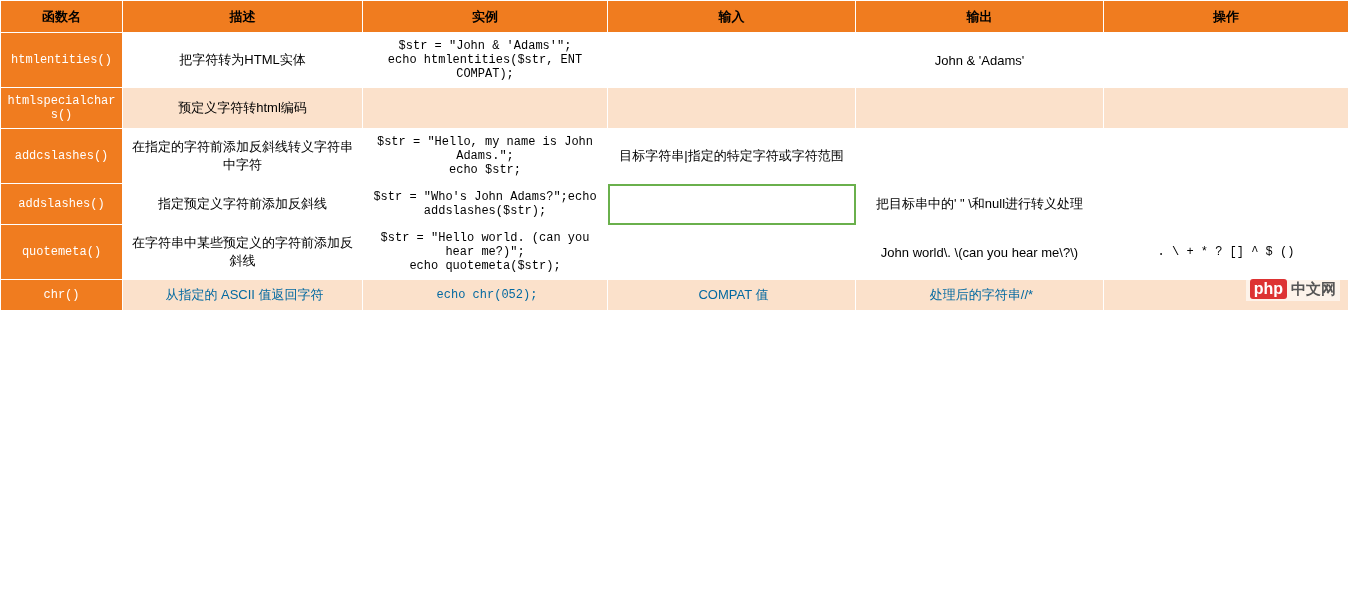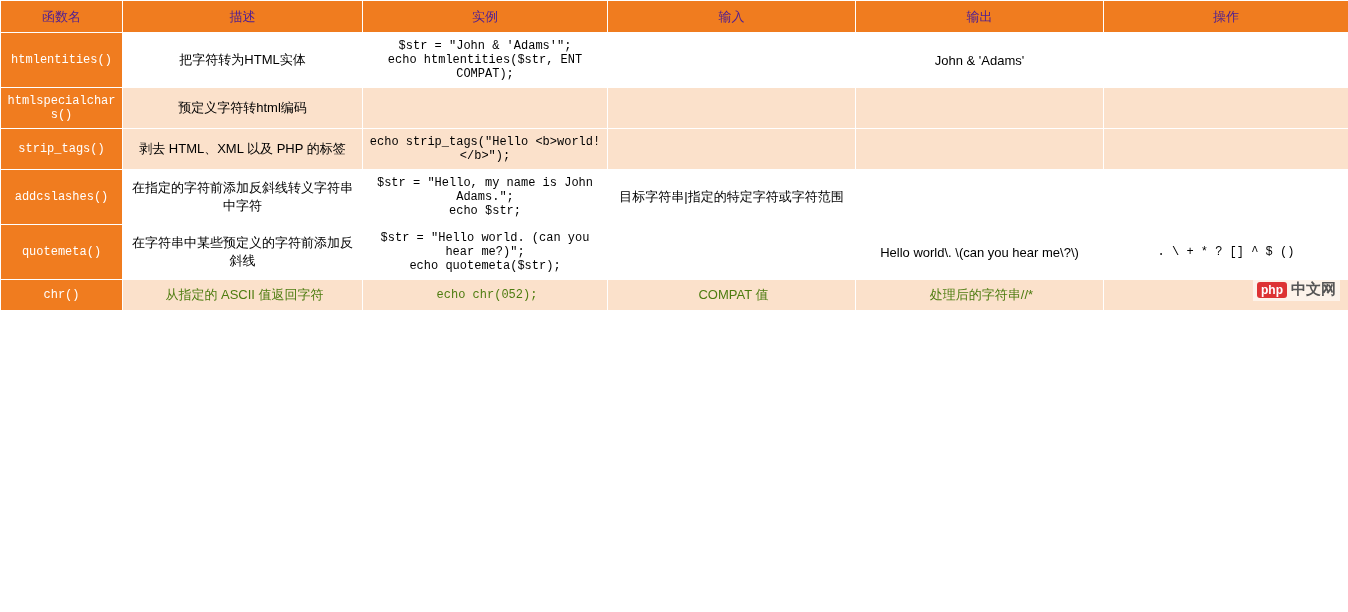--- a/index.html
+++ b/index.html
@@ -21,22 +21,22 @@
     }
     th, td {
       border: 1px solid #fff;
       text-align: center;
       vertical-align: middle;
       padding: 6px 4px;
       word-wrap: break-word;
     }
     th {
       background: #f07c1f;
-      color: #4c1d95;
-      font-weight: normal;
+      color: #000000;
+      font-weight: bold;
       height: 32px;
     }
     td.fn-name {
       background: #f07c1f;
       color: #fff;
       font-family: "Courier New", monospace;
       font-size: 12px;
     }
     td.code {
       font-family: "Courier New", monospace;
@@ -47,21 +47,21 @@
     }
     tr.row-b td:not(.fn-name) {
       background: #fbe1cb;
       text-align: center;
     }
     td.highlighted {
       outline: 2px solid #6ab04c;
       outline-offset: -2px;
     }
     td.link-blue {
-      color: #4d7c0f;
+      color: #0369a1;
       padding-left: 8px;
     }
     .cols .c0 { width: 122px; }
     .cols .c1 { width: 240px; }
     .cols .c2 { width: 245px; }
     .cols .c3 { width: 248px; }
     .cols .c4 { width: 248px; }
     .cols .c5 { width: 245px; }
     .watermark {
       position: absolute;
@@ -74,21 +74,21 @@
       color: #555;
       font-size: 15px;
       background: rgba(255,255,255,0.6);
       padding: 2px 4px;
     }
     .watermark .badge {
       background: #d33;
       color: #fff;
       border-radius: 3px;
       padding: 1px 4px;
-      font-size: 12px;
+      font-size: 16px;
     }
   </style>
 </head>
 <body>
 
 <table>
   <colgroup class="cols">
     <col class="c0">
       <col class="c1">
       <col class="c2">
@@ -116,42 +116,42 @@
         <td class="code"></td>
       </tr>
       <tr class="row-b">
         <td class="fn-name code">htmlspecialchars()</td>
         <td>预定义字符转html编码</td>
         <td class="code"></td>
         <td></td>
         <td></td>
         <td class="code"></td>
       </tr>
-      <tr class="row-b">
-        <td class="fn-name code">strip_tags()</td>
-        <td>剥去 HTML、XML 以及 PHP 的标签</td>
-        <td class="code">echo strip_tags("Hello &lt;b&gt;world!&lt;/b&gt;");</td>
-        <td></td>
-        <td></td>
-        <td class="code"></td>
-      </tr>
       <tr class="row-a">
         <td class="fn-name code">addcslashes()</td>
         <td>在指定的字符前添加反斜线转义字符串中字符</td>
         <td class="code">$str = "Hello, my name is John Adams.";<br>echo $str;</td>
         <td>目标字符串|指定的特定字符或字符范围</td>
         <td></td>
         <td class="code"></td>
       </tr>
       <tr class="row-a">
+        <td class="fn-name code">addslashes()</td>
+        <td>指定预定义字符前添加反斜线</td>
+        <td class="code">$str = "Who's John Adams?";echo addslashes($str);</td>
+        <td class="highlighted"></td>
+        <td>把目标串中的' " \和null进行转义处理</td>
+        <td class="code"></td>
+      </tr>
+      <tr class="row-a">
         <td class="fn-name code">quotemeta()</td>
         <td>在字符串中某些预定义的字符前添加反斜线</td>
         <td class="code">$str = "Hello world. (can you hear me?)";<br>echo quotemeta($str);</td>
         <td></td>
-        <td>Hello world\. \(can you hear me\?\)</td>
+        <td>John world\. \(can you hear me\?\)</td>
         <td class="code">. \ + * ? [] ^ $ ()</td>
       </tr>
       <tr class="row-b">
         <td class="fn-name code">chr()</td>
         <td class="link-blue">从指定的 ASCII 值返回字符</td>
         <td class="code link-blue">echo chr(052);</td>
         <td class="link-blue">COMPAT 值</td>
         <td class="link-blue">处理后的字符串//*</td>
         <td class="code"></td>
       </tr>

